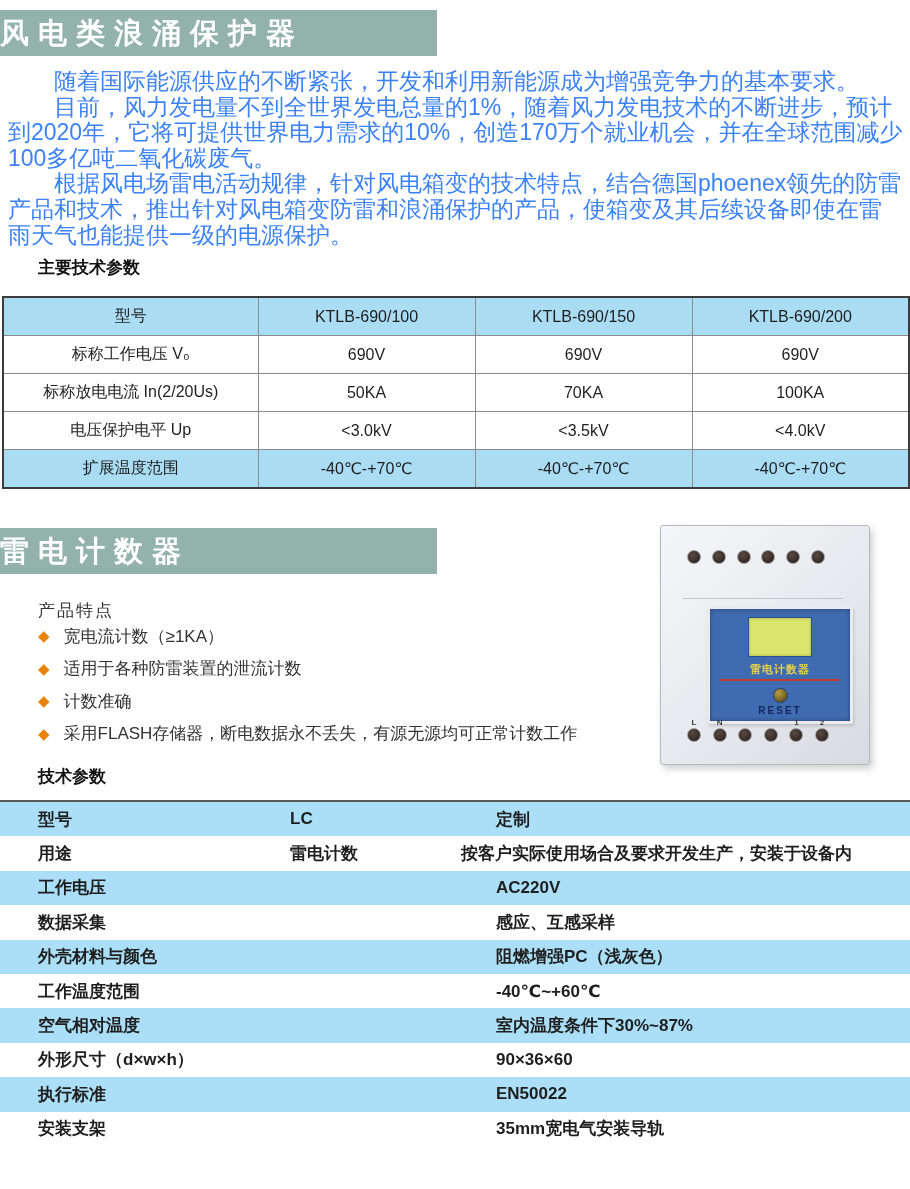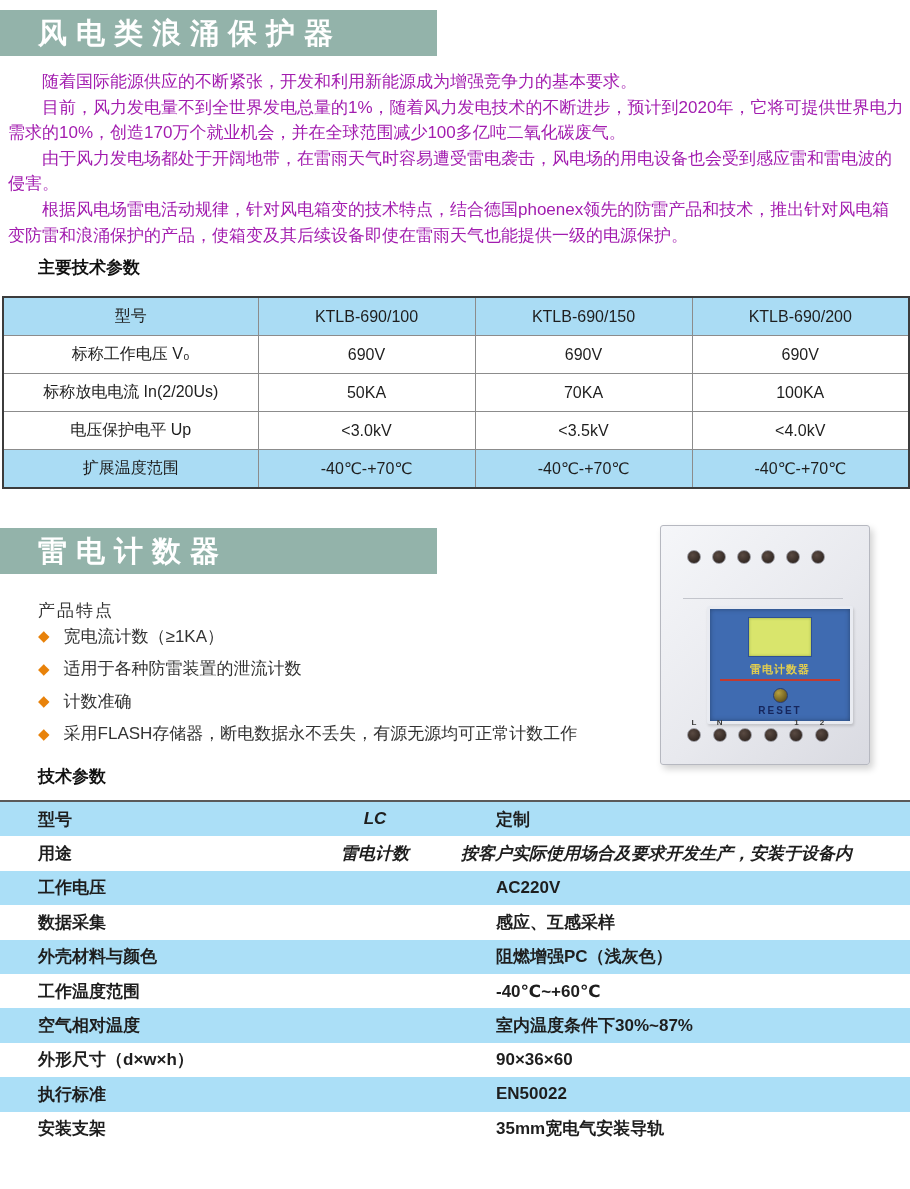--- a/index.html
+++ b/index.html
@@ -8,27 +8,27 @@
     font-family:"Liberation Sans","DejaVu Sans",sans-serif;color:#333;
     overflow:hidden;
   }
   
   .secbar{
     position:absolute;left:0;width:437px;height:46px;background:#93b3aa;
   }
   .secbar .sectitle{
     font-family:"Liberation Serif","DejaVu Serif",serif;
     font-weight:bold;font-size:29px;color:#ffffff;
-    line-height:46px;padding-left:38px;letter-spacing:9px;white-space:nowrap;
+    line-height:46px;letter-spacing:9px;white-space:nowrap;
   }
   .bar1{top:10px;}
   .bar2{top:528px;}
 
   
-  .intro{position:absolute;top:69px;left:8px;width:896px;font-size:17px;line-height:25.6px;color:#a21caf;}
+  .intro{position:absolute;top:69px;left:8px;width:896px;font-size:23px;line-height:25.6px;color:#3b82f6;}
   .intro p{margin:0;text-indent:2em;}
 
   .subheading{position:absolute;left:38px;font-size:17px;font-weight:bold;color:#111;}
   .h1pos{top:256px;}
   .h2pos{top:765px;}
 
   
   .t1{
     position:absolute;top:296px;left:2px;width:906px;
     border-collapse:collapse;table-layout:fixed;
@@ -82,35 +82,34 @@
   
   .t2{
     position:absolute;top:800px;left:0;width:910px;
     border-collapse:collapse;table-layout:fixed;
     border-top:2px solid #5a5a5a;
   }
   .t2 td{height:32.4px;font-size:17px;color:#1e1e1e;font-weight:bold;
     overflow:hidden;white-space:nowrap;}
   .t2 tr:nth-child(odd) td{background:#abdff7;}
   .t2 .lab{padding-left:38px;width:250px;}
-  .t2 .mid{width:170px;text-align:center;font-style:italic;}
+  .t2 .mid{width:170px;}
   .t2 .val{padding-left:35px;}
-  .t2 .val-wide{padding-left:0;font-style:italic;}
+  .t2 .val-wide{padding-left:0;}
 </style>
 </head>
 <body>
 
 <div class="secbar bar1">
   <div class="sectitle">风电类浪涌保护器</div>
 </div>
 
 <div class="intro">
   <p>随着国际能源供应的不断紧张，开发和利用新能源成为增强竞争力的基本要求。</p>
   <p>目前，风力发电量不到全世界发电总量的1%，随着风力发电技术的不断进步，预计到2020年，它将可提供世界电力需求的10%，创造170万个就业机会，并在全球范围减少100多亿吨二氧化碳废气。</p>
-  <p>由于风力发电场都处于开阔地带，在雷雨天气时容易遭受雷电袭击，风电场的用电设备也会受到感应雷和雷电波的侵害。</p>
   <p>根据风电场雷电活动规律，针对风电箱变的技术特点，结合德国phoenex领先的防雷产品和技术，推出针对风电箱变防雷和浪涌保护的产品，使箱变及其后续设备即使在雷雨天气也能提供一级的电源保护。</p>
 </div>
 
 <div class="subheading h1pos">主要技术参数</div>
 
 <table class="t1">
   <colgroup>
       <col style="width:255px">
       <col style="width:217px">
       <col style="width:217px">

